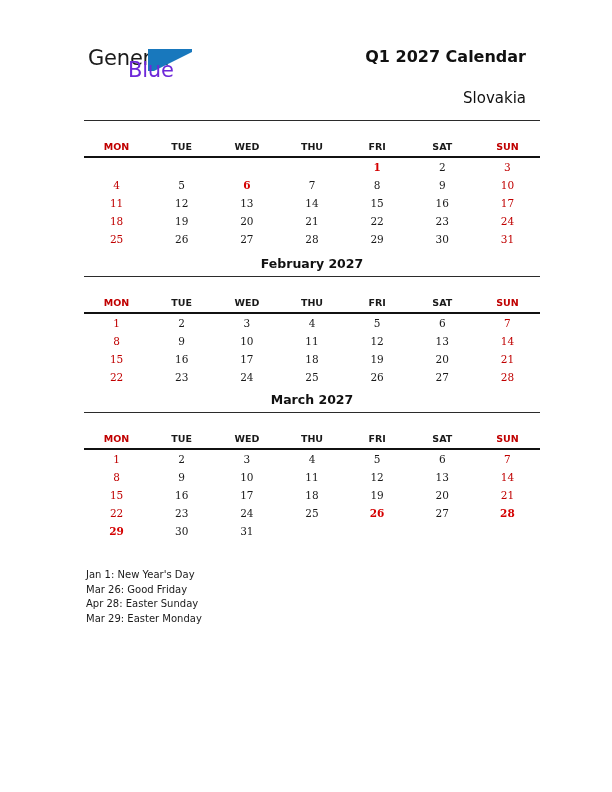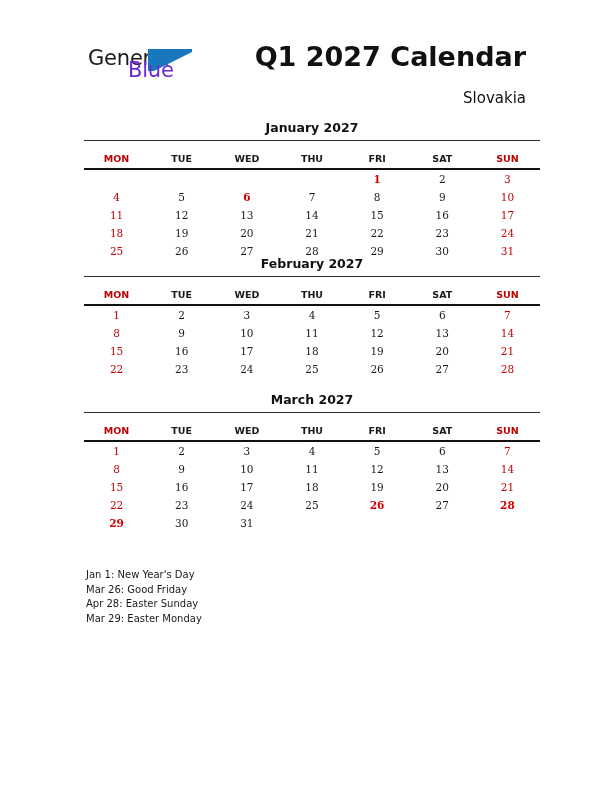--- a/index.html
+++ b/index.html
@@ -64,21 +64,21 @@
     height: 22px;
   }
 
   .title-block {
     position: absolute;
     right: 86px;
     top: 44px;
     text-align: right;
   }
   .cal-title {
-    font-size: 27px;
+    font-size: 16px;
     font-weight: bold;
     color: #111111;
     line-height: 26px;
     white-space: nowrap;
     font-family: "DejaVu Sans", sans-serif;
   }
   .cal-subtitle {
     font-size: 15px;
     color: #111111;
     line-height: 20px;
@@ -108,21 +108,21 @@
 
   table.cal {
     width: 456px;
     border-collapse: collapse;
     table-layout: fixed;
   }
   table.cal th {
     font-size: 9.5px;
     font-weight: bold;
     text-align: center;
-    padding: 12px 0 4px 0;
+    padding: 20px 0 4px 0;
     border-top: 1px solid #2b2b2b;
     border-bottom: 2px solid #111111;
     color: #1a1a1a;
     font-family: "DejaVu Sans", sans-serif;
   }
   table.cal th.wk {
     color: #c00000;
   }
   table.cal td {
     font-size: 10.5px;
@@ -176,21 +176,20 @@
     </div>
 
     <div class="title-block">
       <div class="cal-title">Q1 2027 Calendar</div>
       <div class="cal-subtitle">Slovakia</div>
     </div>
 
   </div>
 
   <div class="month-block" id="month-0">
-    <div class="month-title">January 2027</div>
     <table class="cal">
       <thead>
         <tr>
           <th class="wk">MON</th>
           <th>TUE</th>
           <th>WED</th>
           <th>THU</th>
           <th>FRI</th>
           <th>SAT</th>
           <th class="wk">SUN</th>

